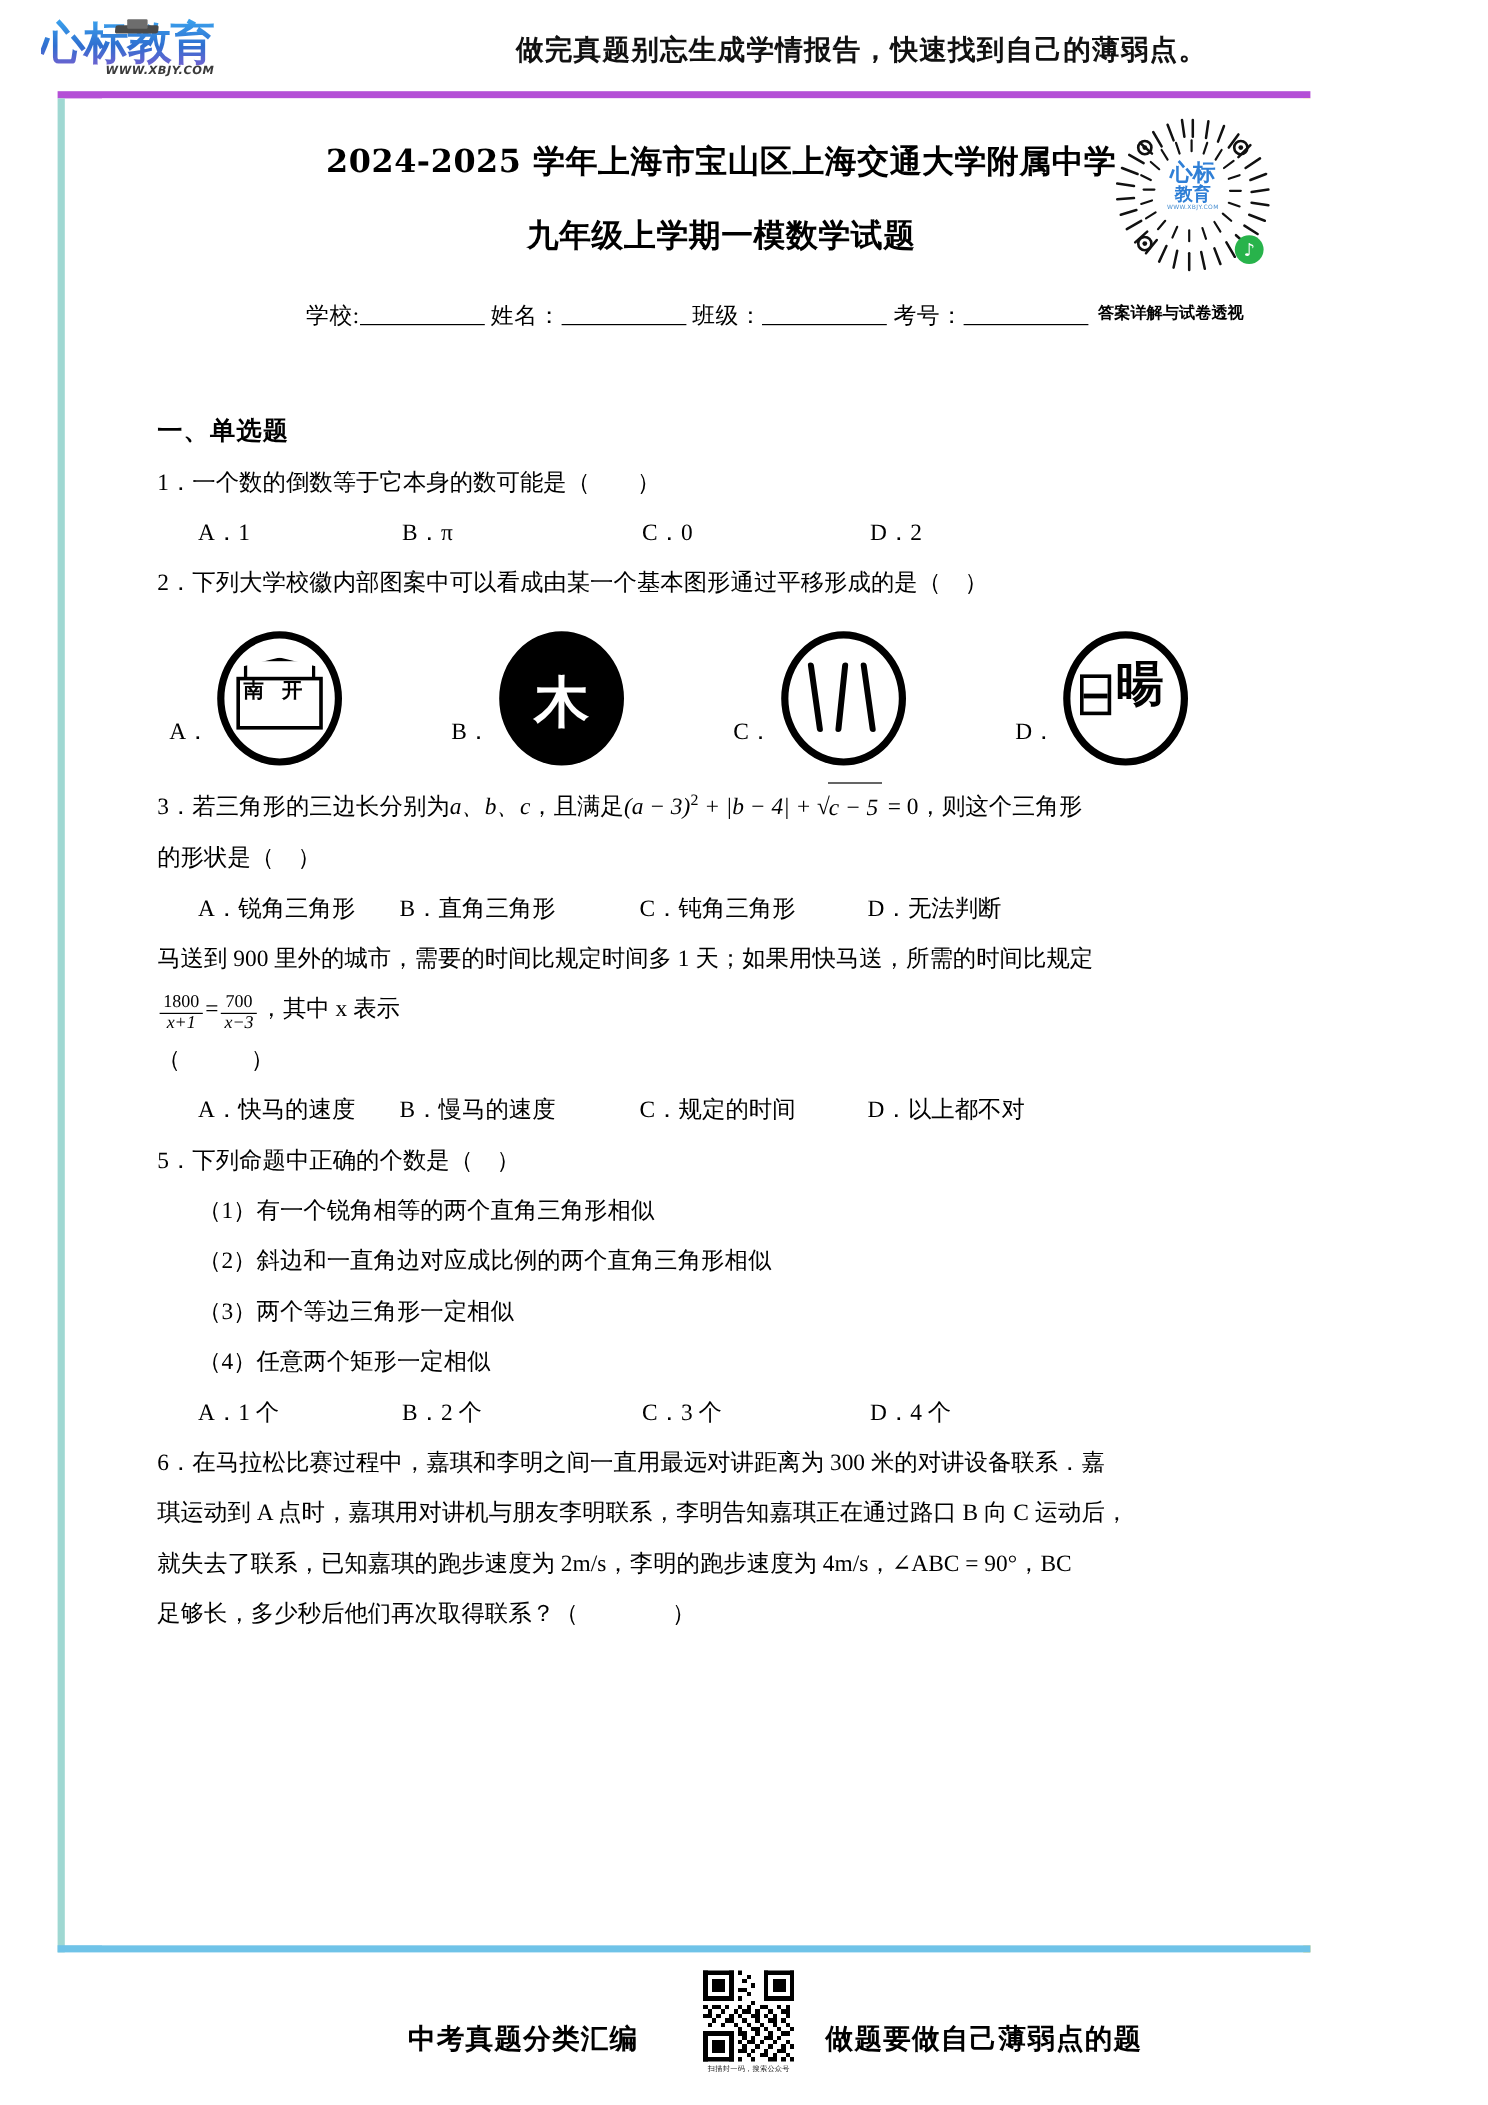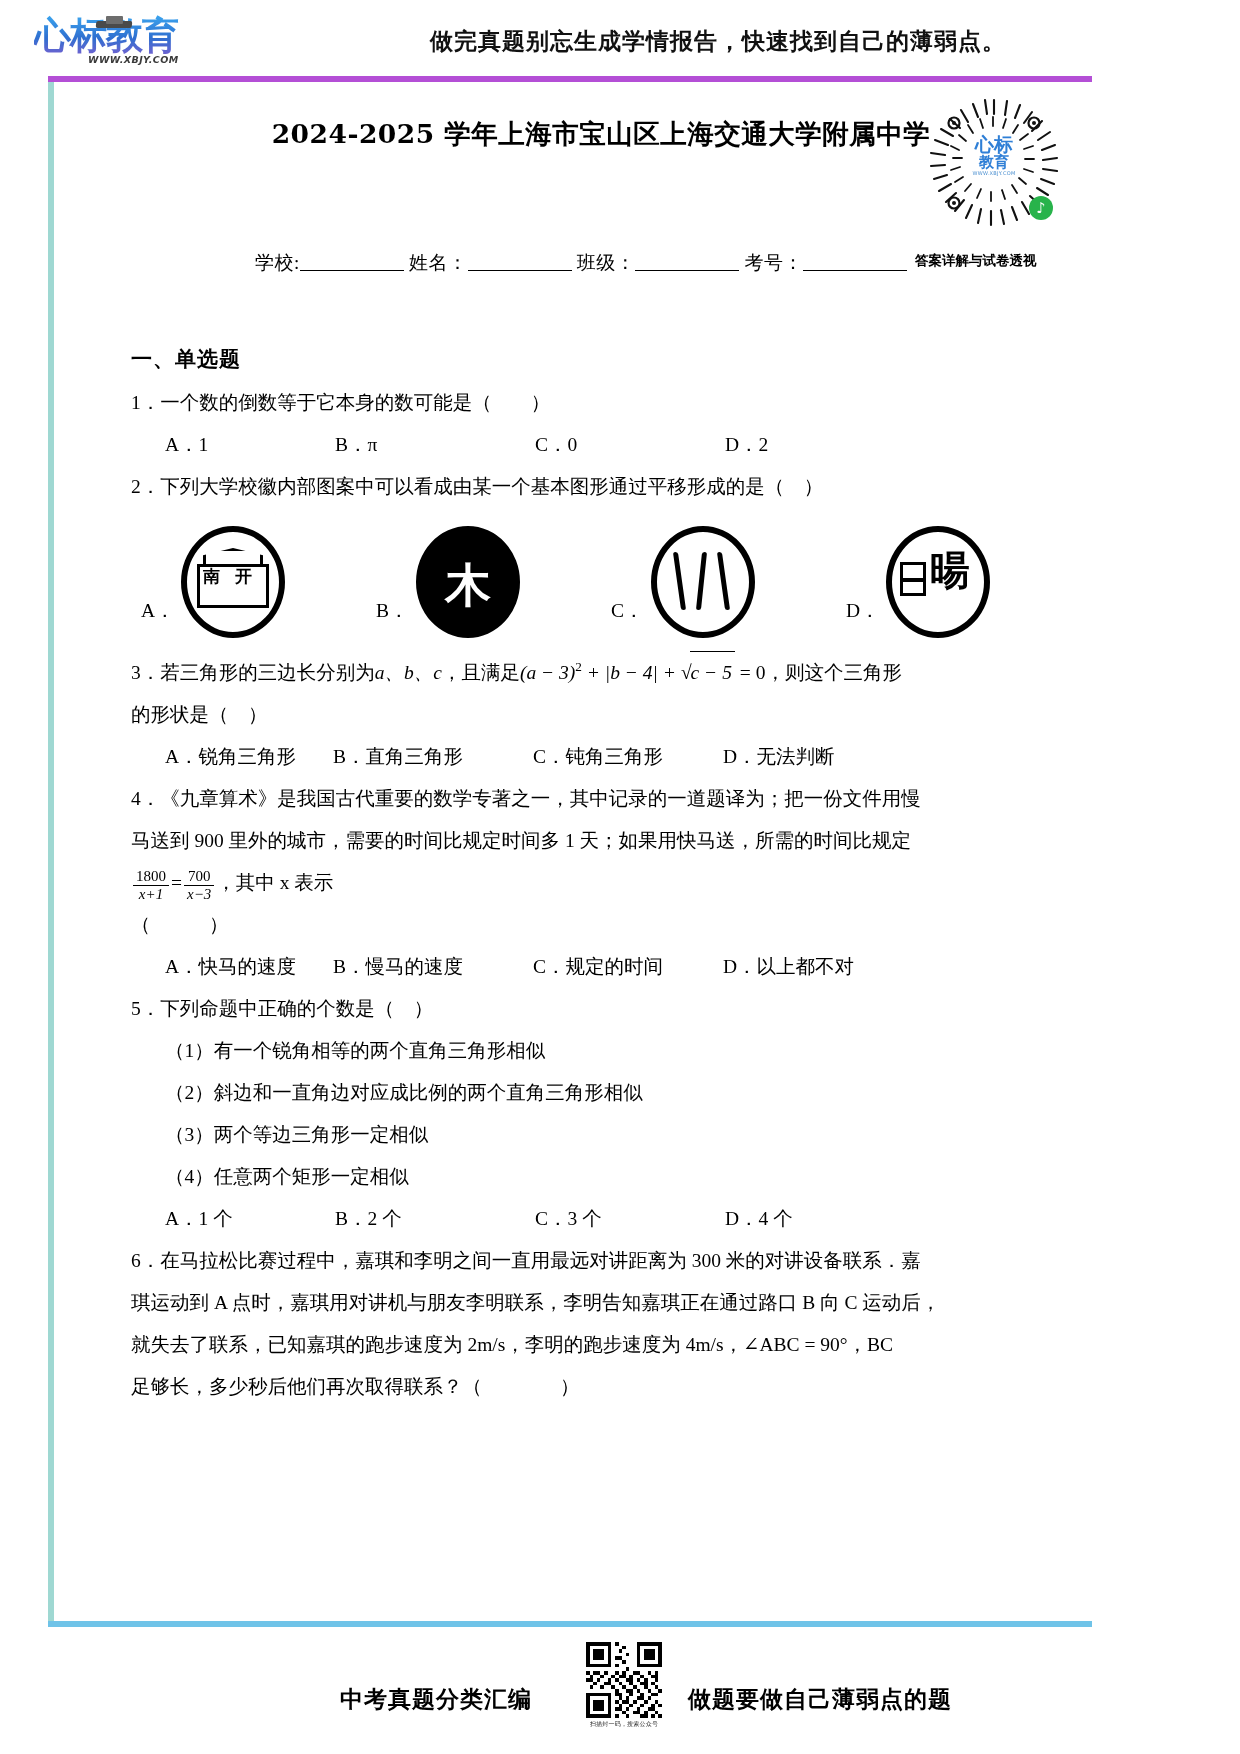--- a/index.html
+++ b/index.html
@@ -260,20 +260,21 @@
 </div>
 
 <div class="frame-top"></div>
 <div class="frame-left"></div>
 <div class="frame-right"></div>
 <div class="frame-bottom"></div>
 
 <div class="paper">
 
   <div class="title1">2024-2025 学年上海市宝山区上海交通大学附属中学</div>
+  <div class="title2">九年级上学期一模数学试题</div>
 
   <div class="qr-top">
     <svg class="qr-starburst" viewBox="0 0 130 130">
       <g stroke="#111" stroke-width="2.1" stroke-linecap="round">
         <line x1="65" y1="2" x2="65" y2="16"></line>
           <line x1="78" y1="3" x2="76" y2="17"></line>
         <line x1="91" y1="7" x2="86" y2="20"></line>
           <line x1="103" y1="14" x2="95" y2="25"></line>
         <line x1="113" y1="23" x2="103" y2="33"></line>
           <line x1="121" y1="34" x2="109" y2="42"></line>
@@ -427,23 +428,20 @@
       <div class="q-line">的形状是（　）</div>
       <div class="opts">
         <span style="width:168px">A．锐角三角形</span>
         <span style="width:200px">B．直角三角形</span>
         <span style="width:190px">C．钝角三角形</span>
         <span>D．无法判断</span>
       </div>
     </div>
 
     <div class="q">
-      <div class="q-line">
-        <span>4．</span><span>《九章算术》是我国古代重要的数学专著之一，其中记录的一道题译为；把一份文件用慢</span>
-      </div>
       <div class="q-line">马送到 900 里外的城市，需要的时间比规定时间多 1 天；如果用快马送，所需的时间比规定</div>
       <div class="q-line">
         <span class="frac"><span class="num">1800</span><span class="den it">x+1</span></span><span>=</span><span class="frac"><span class="num">700</span><span class="den it">x−3</span></span><span>，其中 x 表示</span>
       </div>
       <div class="q-line">（　　　）</div>
       <div class="opts">
         <span style="width:168px">A．快马的速度</span>
         <span style="width:200px">B．慢马的速度</span>
         <span style="width:190px">C．规定的时间</span>
         <span>D．以上都不对</span>

